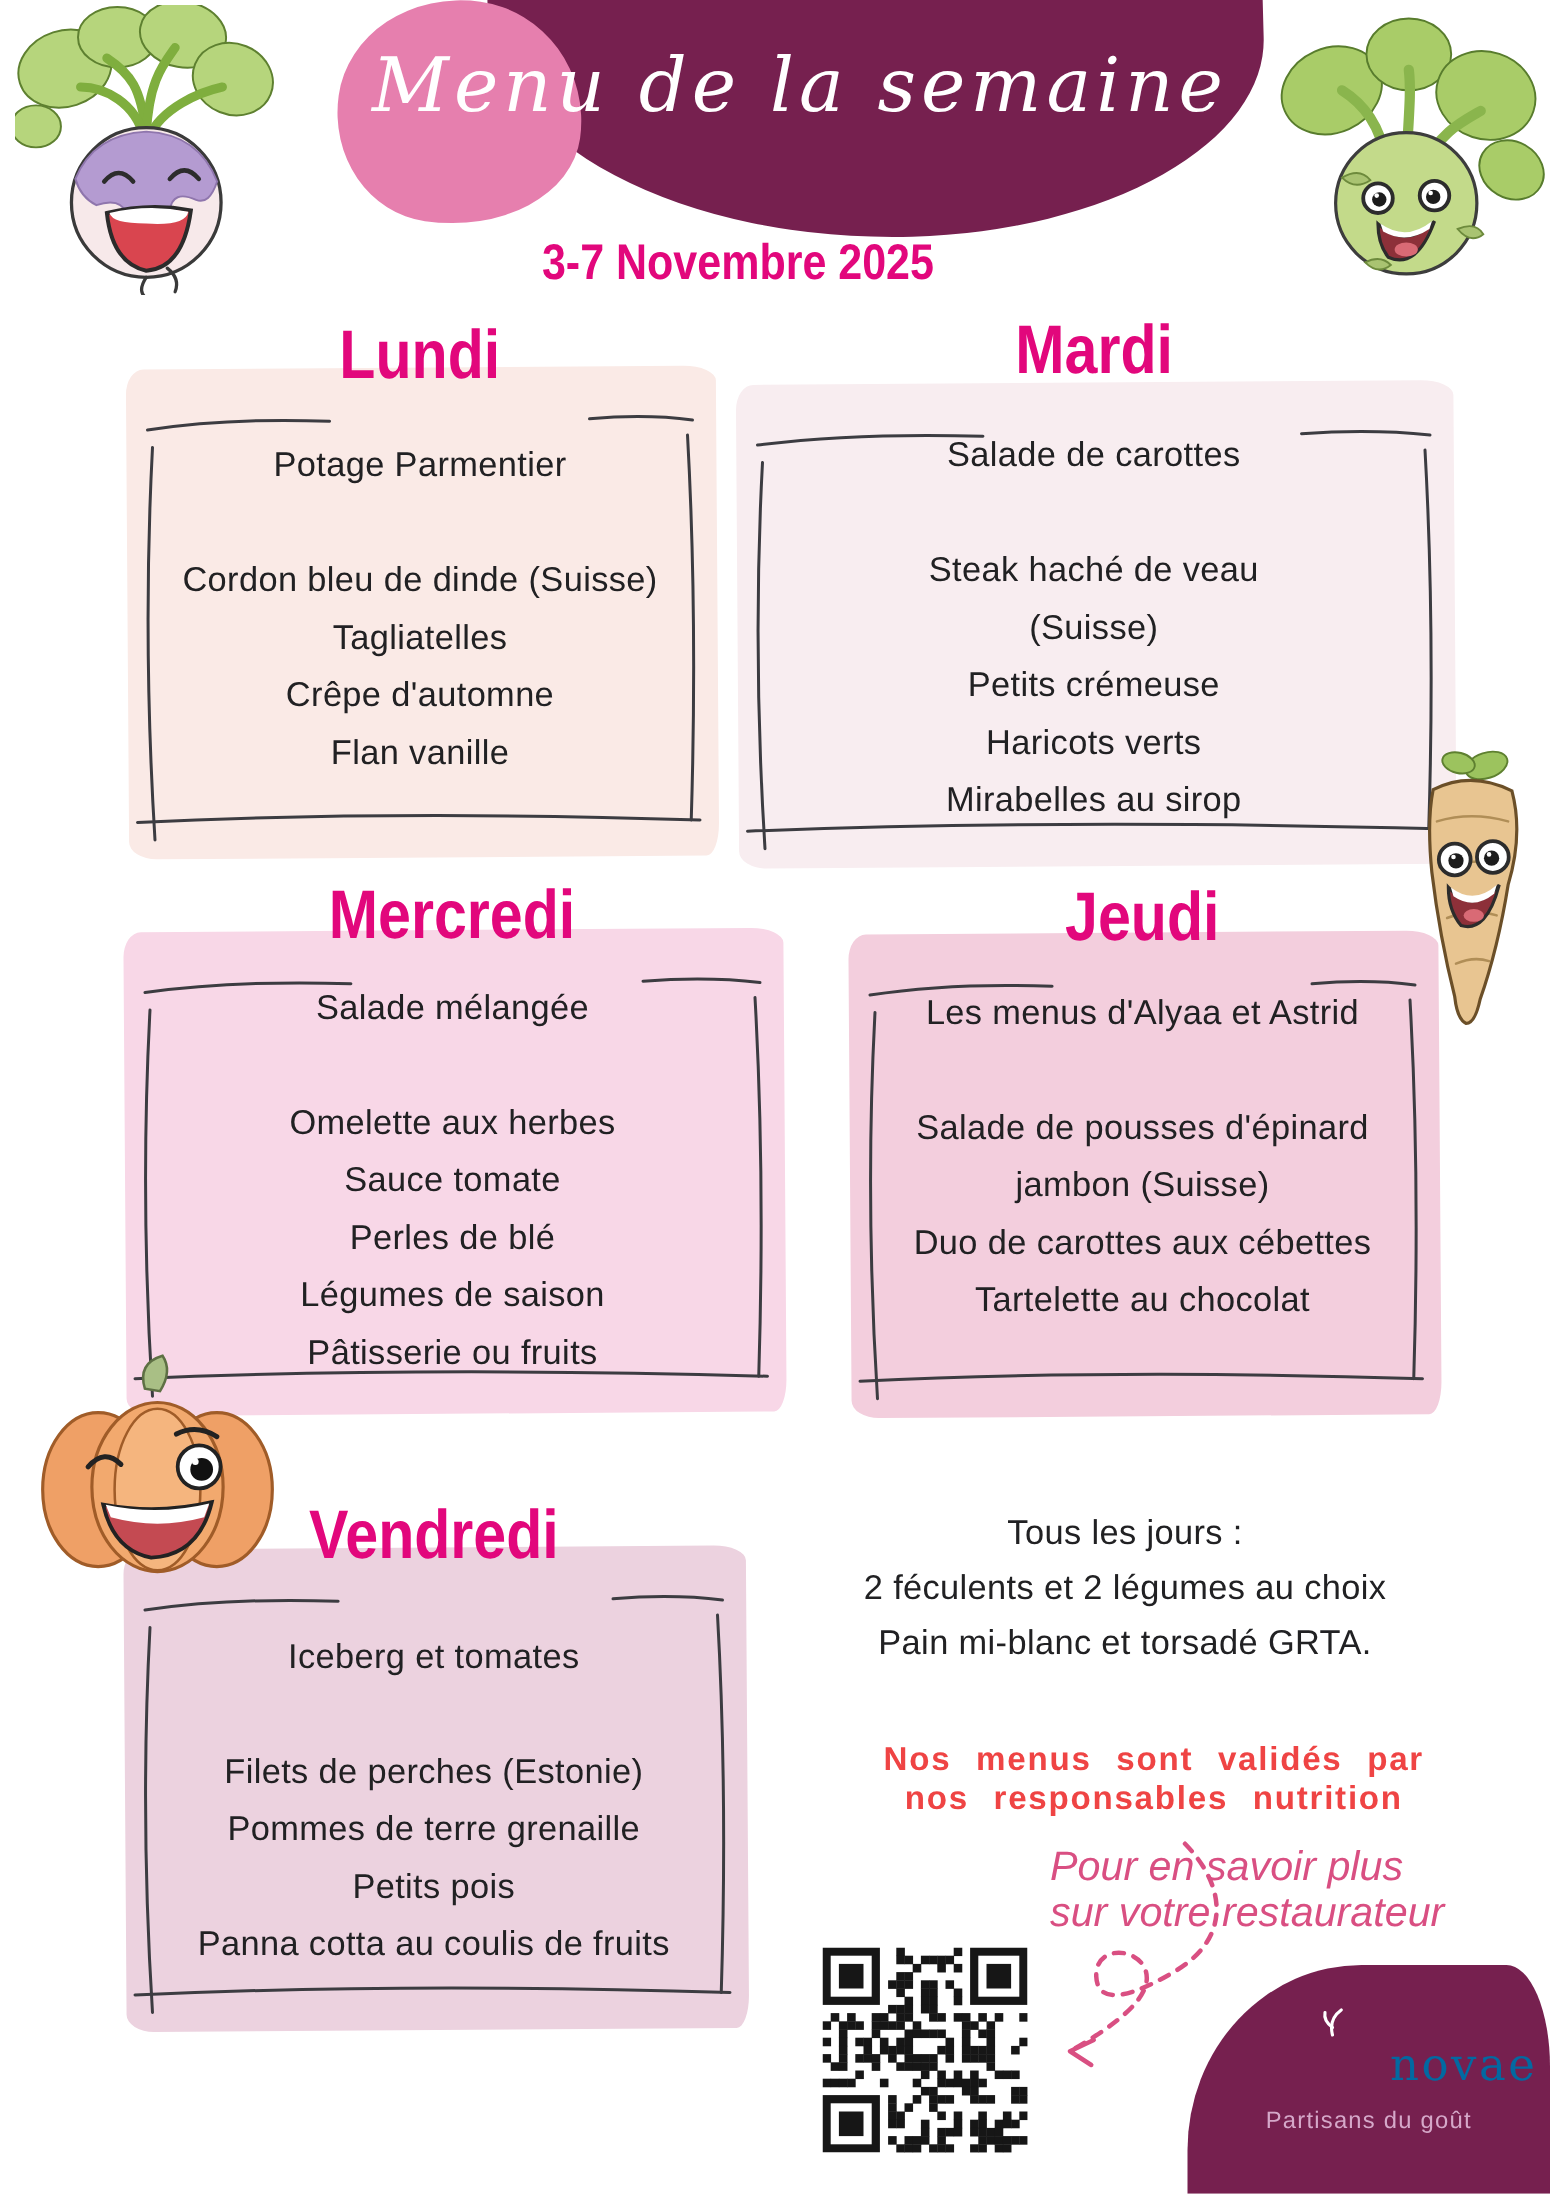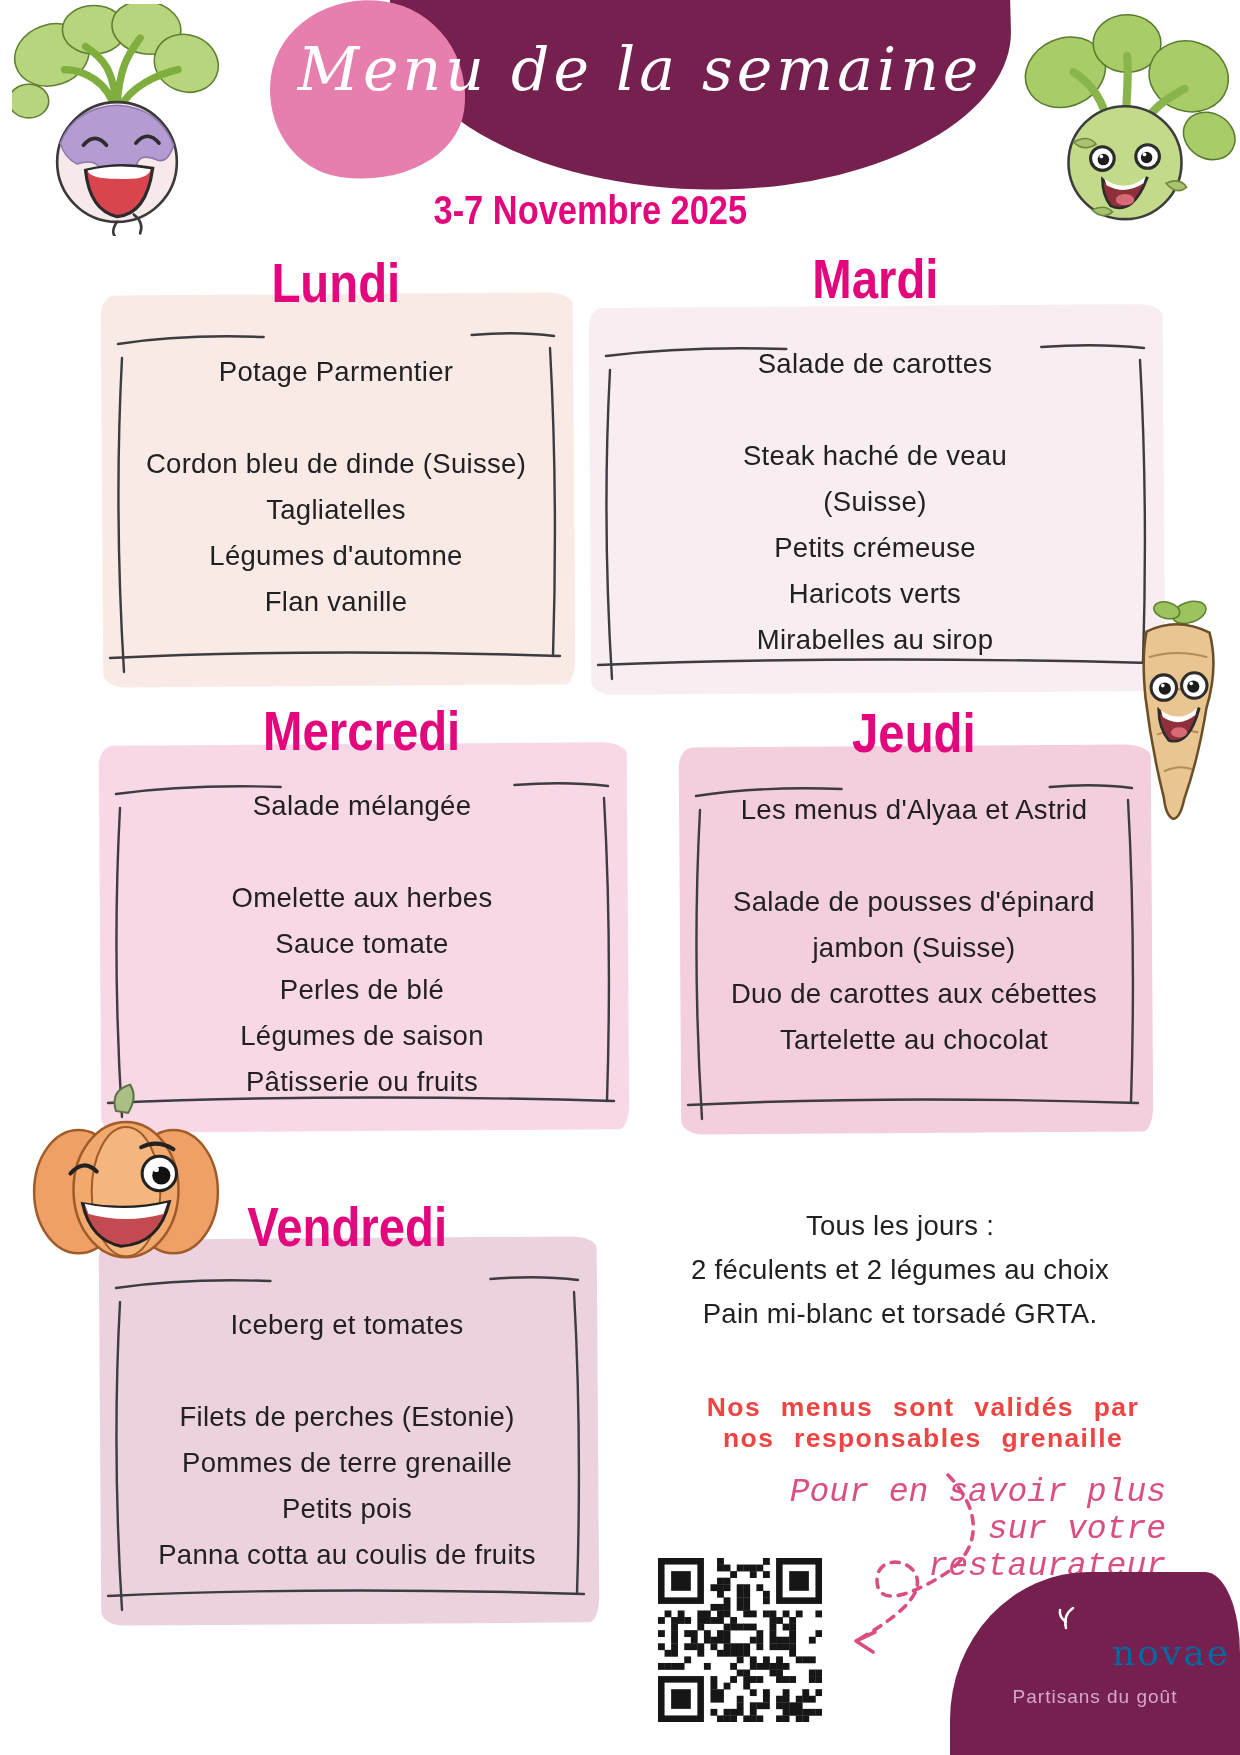--- a/index.html
+++ b/index.html
@@ -62,22 +62,22 @@
   .daily-info{
     position:absolute;left:655px;top:1204px;width:490px;text-align:center;
     font-size:27.5px;line-height:44px;letter-spacing:0.3px;
   }
   .validation{
     position:absolute;left:663px;top:1392px;width:520px;text-align:center;
     font-weight:700;font-size:26.5px;line-height:31px;
     letter-spacing:1.4px;word-spacing:11px;color:#ef4444;
   }
   .qr-caption{
-    position:absolute;left:786px;top:1474px;width:380px;text-align:right;
-    font-family:Liberation Mono, monospace;font-style:italic;
+    position:absolute;left:840px;top:1474px;width:380px;text-align:left;
+    font-family:Liberation Sans, sans-serif;font-style:italic;
     font-size:33px;line-height:37px;color:var(--script-pink,#d94f82);
   }
   .qr-box{position:absolute;left:658px;top:1558px;width:164px;height:164px;z-index:3;}
   .arrow-svg{position:absolute;left:820px;top:1455px;width:240px;height:215px;z-index:3;overflow:visible;}
   .arrow-svg path{fill:none;stroke:var(--script-pink,#d94f82);stroke-width:3.6;stroke-linecap:round;stroke-dasharray:8 8;}
   .arrow-svg path.head{stroke-dasharray:none;}
   
   .blob-logo{
     position:absolute;left:950px;top:1572px;width:290px;height:185px;z-index:2;
     background:var(--plum,#76204f);
@@ -170,21 +170,21 @@
   <div class="day-title" style="left:688px;top:704px;width:452px"><span>Jeudi</span></div>
   <div class="day-title" style="left:108px;top:1198px;width:478px"><span>Vendredi</span></div>
 
   <div class="card lundi" style="left:110px;top:318px;width:452px;height:350px">
     <div class="paint"></div>
     <div class="menu-lines">
       <div class="line">Potage Parmentier</div>
       <div class="line"></div>
       <div class="line">Cordon bleu de dinde (Suisse)</div>
       <div class="line">Tagliatelles</div>
-      <div class="line">Légumes d'automne</div>
+      <div class="line">Crêpe d'automne</div>
       <div class="line">Flan vanille</div>
     </div>
   <svg viewBox="0 0 452 350" class="frame">
         <path d="M 8 26 Q 72.32000000000001 16 153.68 19"></path>
         <path d="M 361.6 17 Q 406.8 13 444 18"></path>
         <path d="M 12 40 Q 4 192.50000000000003 14 354"></path>
         <path d="M 440 30 Q 448 175 443 338"></path>
         <path d="M 0 340 Q 203.4 330 450 338"></path>
       </svg>
     </div>
@@ -308,21 +308,21 @@
   </svg>
 
   <div class="daily-info">
     <div>Tous les jours :</div>
     <div>2 féculents et 2 légumes au choix</div>
     <div>Pain mi-blanc et torsadé GRTA.</div>
   </div>
 
   <div class="validation">
     <div>Nos menus sont validés par</div>
-    <div>nos responsables grenaille</div>
+    <div>nos responsables nutrition</div>
   </div>
 
   <div class="qr-caption">
     <div>Pour en savoir plus</div>
     <div>sur votre restaurateur</div>
   </div>
 
   <svg class="arrow-svg" viewBox="0 0 240 215">
     <path d="M 128 20 C 162 55 164 96 120 122 C 90 140 58 152 57 126 C 56 102 88 102 96 120 C 104 140 78 162 36 186"></path>
     <path class="head" d="M 36 186 L 55 177 M 36 186 L 53 197"></path>

